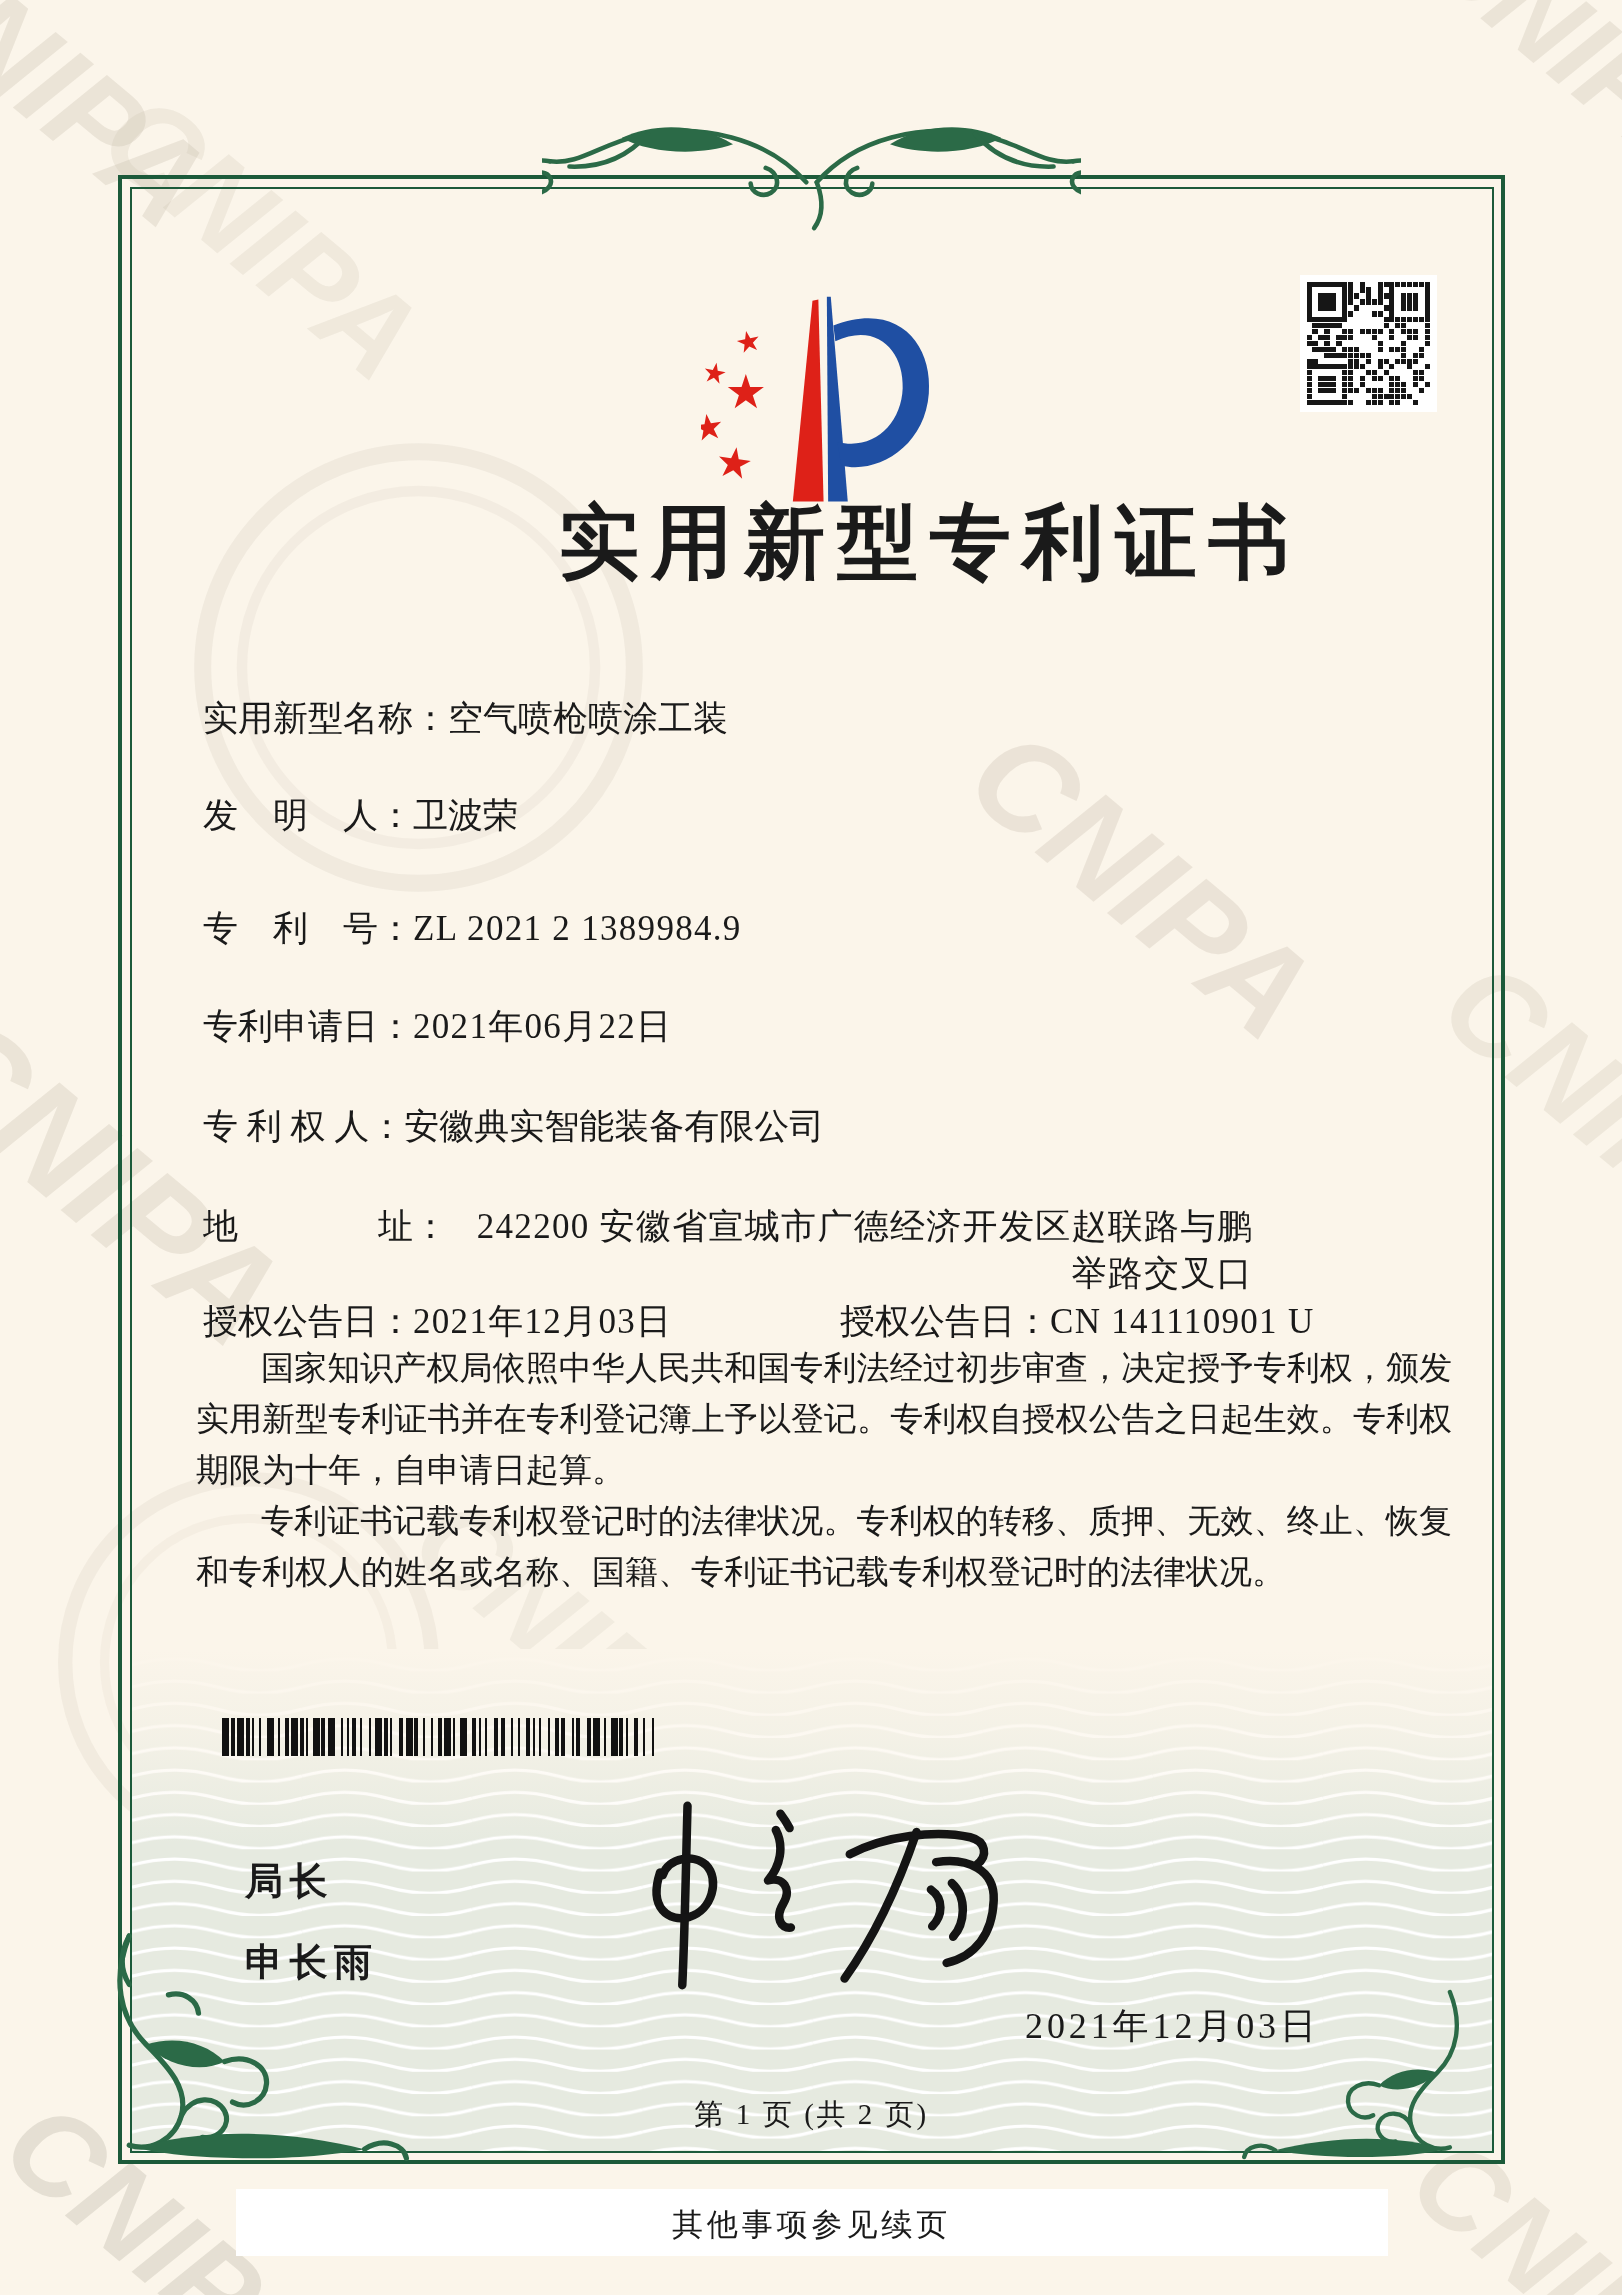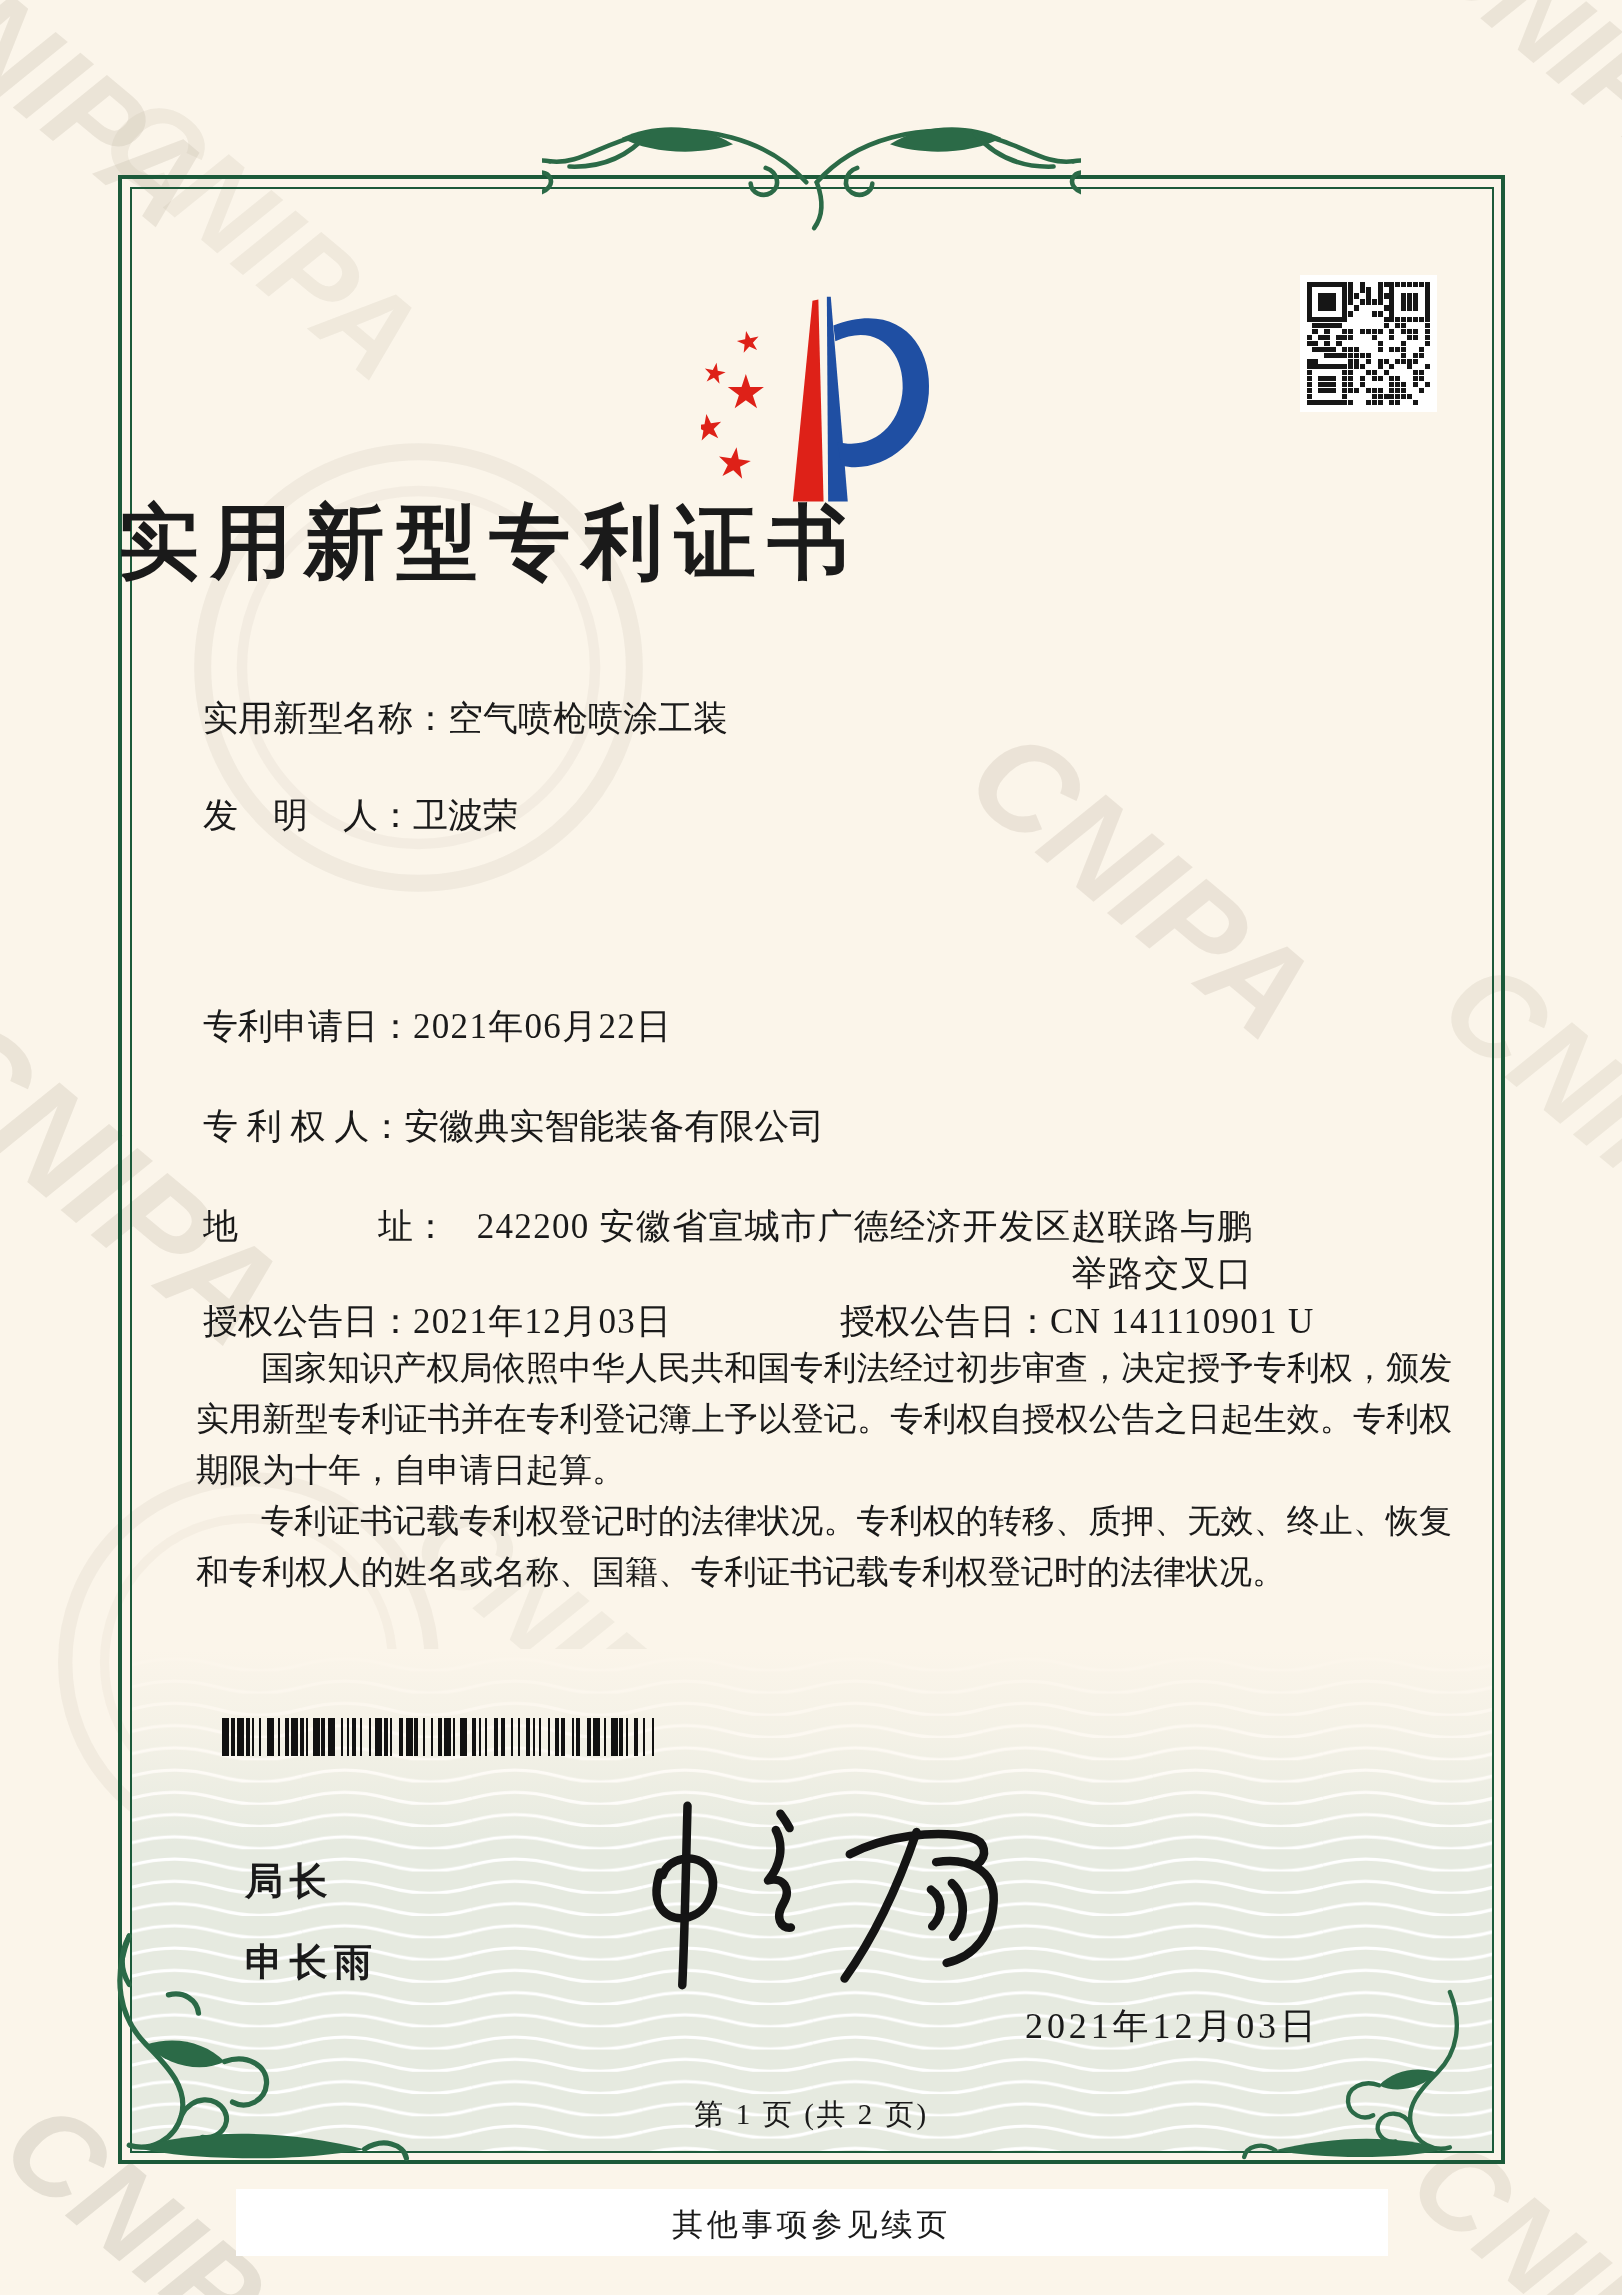--- a/index.html
+++ b/index.html
@@ -38,21 +38,21 @@
   .orn-bl{left:90px;top:1932px;}
   .orn-br{left:1217px;top:1989px;transform:scaleX(-1);}
 
   
   .cert-no{position:absolute;left:200px;top:287px;font-size:37px;letter-spacing:5.9px;z-index:6;}
   .logo{position:absolute;left:701px;top:289px;z-index:6;}
   .qr{position:absolute;left:1300px;top:275px;width:124px;height:124px;background:#fff;
       padding:6.5px;z-index:6;}
   .qr i{position:absolute;width:5.9px;height:5.9px;background:#161616;}
   .qr .qr-grid{position:relative;width:124px;height:124px;}
-  .title{position:absolute;left:118px;top:489px;width:1183px;text-align:left;
+  .title{position:absolute;left:118px;top:489px;width:1183px;text-align:right;
       font-size:81px;font-weight:700;letter-spacing:11.8px;z-index:6;}
 
   
   .row{position:absolute;left:203px;font-size:35px;z-index:6;white-space:nowrap;}
   .row .lab{white-space:pre;}
   .row-name{top:695px;font-family:Liberation Mono, monospace;}
   .row-inventor{top:792px;}
   .row-patno{top:905px;}
   .row-appdate{top:1003px;}
   .row-patentee{top:1103px;}
@@ -435,20 +435,23 @@
     </div>
 
   <div class="title">实用新型专利证书</div>
 
   <div class="row row-name">
     <span class="lab">实用新型名称：</span><span class="val">空气喷枪喷涂工装</span>
   </div>
   <div class="row row-inventor">
     <span class="lab">发　明　人：</span><span class="val">卫波荣</span>
   </div>
+  <div class="row row-patno">
+    <span class="lab">专　利　号：</span><span class="val num">ZL 2021 2 1389984.9</span>
+  </div>
   <div class="row row-appdate">
     <span class="lab">专利申请日：</span><span class="val num">2021年06月22日</span>
   </div>
   <div class="row row-patentee">
     <span class="lab">专 利 权 人：</span><span class="val">安徽典实智能装备有限公司</span>
   </div>
   <div class="row row-address">
     <span class="lab">地　　　　址：</span>
       <span class="val num">242200 安徽省宣城市广德经济开发区赵联路与鹏举路交叉口</span>
   </div>

